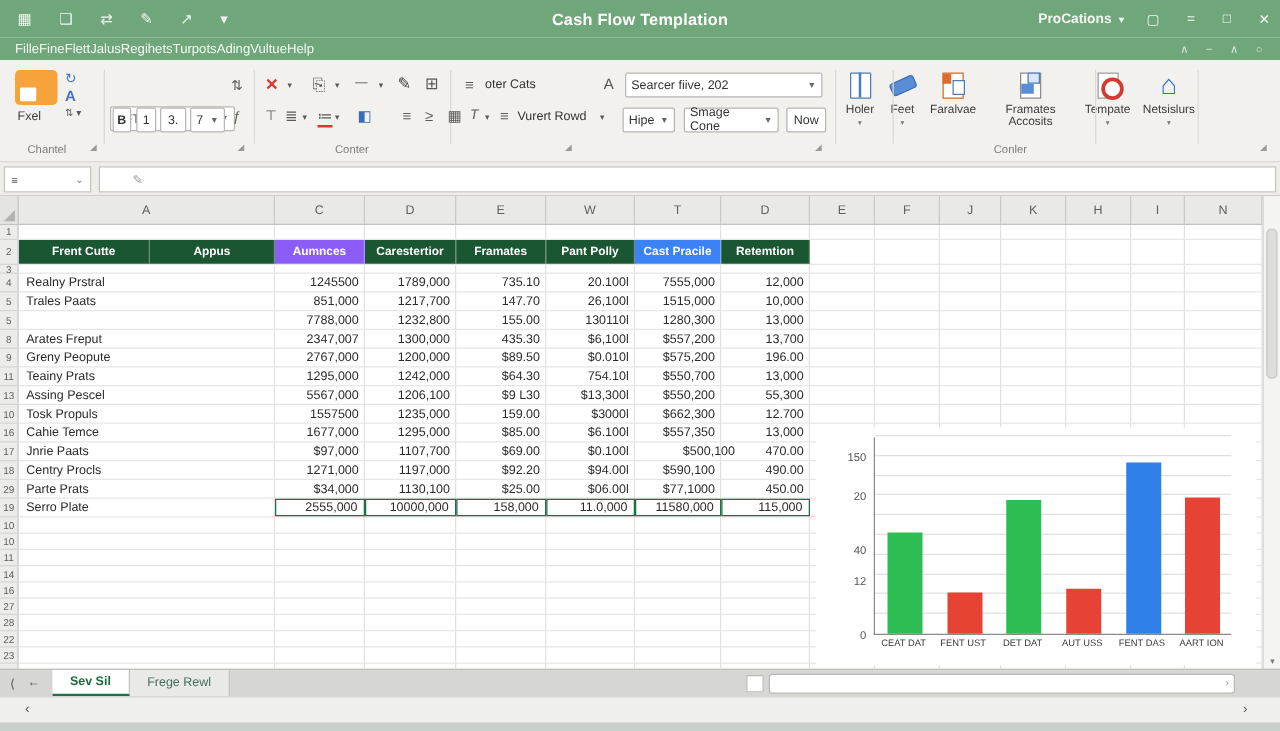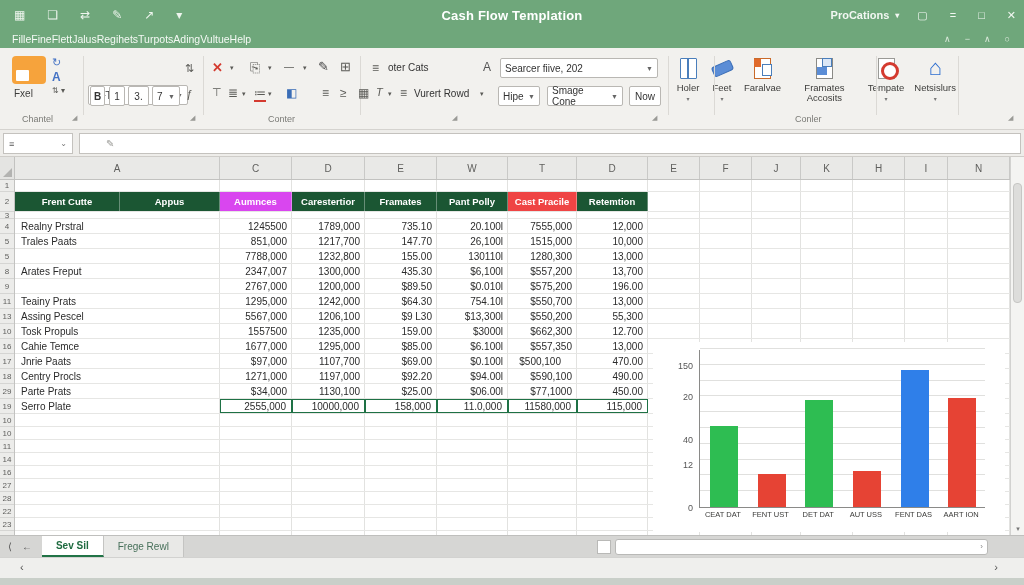--- a/index.html
+++ b/index.html
@@ -380,25 +380,25 @@
       <div class="vline" style="left: 837px;"></div>
       <div class="vline" style="left: 889px;"></div>
       <div class="vline" style="left: 932px;"></div>
       <div class="vline" style="left: 994px;"></div>
     </div>
   <div id="gridRows">
       <div class="grow" style="height: 12px;"></div>
       <div class="grow" style="height: 20px;">
         <div class="hcell" style="left: 0px; width: 105px; background: rgb(27, 86, 51);">Frent Cutte</div>
         <div class="hcell" style="left: 105px; width: 100px; background: rgb(27, 86, 51);">Appus</div>
-        <div class="hcell" style="left: 205px; width: 72px; background: #d946ef;">Aumnces</div>
+        <div class="hcell" style="left: 205px; width: 72px; background: #8b5cf6;">Aumnces</div>
         <div class="hcell" style="left: 277px; width: 73px; background: rgb(27, 86, 51);">Carestertior</div>
         <div class="hcell" style="left: 350px; width: 72px; background: rgb(27, 86, 51);">Framates</div>
         <div class="hcell" style="left: 422px; width: 71px; background: rgb(27, 86, 51);">Pant Polly</div>
-        <div class="hcell" style="left: 493px; width: 69px; background: #ef4444;">Cast Pracile</div>
+        <div class="hcell" style="left: 493px; width: 69px; background: #3b82f6;">Cast Pracile</div>
         <div class="hcell" style="left: 562px; width: 71px; background: rgb(27, 86, 51);">Retemtion</div>
       </div>
       <div class="grow" style="height: 7px;"></div>
       <div class="grow" style="height: 15px;">
         <div class="cell lab" style="left: 0px; width: 205px;">Realny Prstral</div>
         <div class="cell num" style="left: 205px; width: 72px;">1245500</div>
         <div class="cell num" style="left: 277px; width: 73px;">1789,000</div>
         <div class="cell num" style="left: 350px; width: 72px;">735.10</div>
         <div class="cell num" style="left: 422px; width: 71px;">20.100l</div>
         <div class="cell num" style="left: 493px; width: 69px;">7555,000</div>
@@ -424,20 +424,21 @@
       <div class="grow" style="height: 15px;">
         <div class="cell lab" style="left: 0px; width: 205px;">Arates Freput</div>
         <div class="cell num" style="left: 205px; width: 72px;">2347,007</div>
         <div class="cell num" style="left: 277px; width: 73px;">1300,000</div>
         <div class="cell num" style="left: 350px; width: 72px;">435.30</div>
         <div class="cell num" style="left: 422px; width: 71px;">$6,100l</div>
         <div class="cell num" style="left: 493px; width: 69px;">$557,200</div>
         <div class="cell num" style="left: 562px; width: 71px;">13,700</div>
       </div>
       <div class="grow" style="height: 15px;">
+        <div class="cell lab" style="left: 0px; width: 205px;">Greny Peopute</div>
         <div class="cell num" style="left: 205px; width: 72px;">2767,000</div>
         <div class="cell num" style="left: 277px; width: 73px;">1200,000</div>
         <div class="cell num" style="left: 350px; width: 72px;">$89.50</div>
         <div class="cell num" style="left: 422px; width: 71px;">$0.010l</div>
         <div class="cell num" style="left: 493px; width: 69px;">$575,200</div>
         <div class="cell num" style="left: 562px; width: 71px;">196.00</div>
       </div>
       <div class="grow" style="height: 15px;">
         <div class="cell lab" style="left: 0px; width: 205px;">Teainy Prats</div>
         <div class="cell num" style="left: 205px; width: 72px;">1295,000</div>
@@ -473,21 +474,21 @@
         <div class="cell num" style="left: 422px; width: 71px;">$6.100l</div>
         <div class="cell num" style="left: 493px; width: 69px;">$557,350</div>
         <div class="cell num" style="left: 562px; width: 71px;">13,000</div>
       </div>
       <div class="grow" style="height: 15px;">
         <div class="cell lab" style="left: 0px; width: 205px;">Jnrie Paats</div>
         <div class="cell num" style="left: 205px; width: 72px;">$97,000</div>
         <div class="cell num" style="left: 277px; width: 73px;">1107,700</div>
         <div class="cell num" style="left: 350px; width: 72px;">$69.00</div>
         <div class="cell num" style="left: 422px; width: 71px;">$0.100l</div>
-        <div class="cell num" style="left: 482px; width: 69px; text-align: right;">$500,100</div>
+        <div class="cell num" style="left: 509px; width: 69px; text-align: right;">$500,100</div>
         <div class="cell num" style="left: 562px; width: 71px;">470.00</div>
       </div>
       <div class="grow" style="height: 15px;">
         <div class="cell lab" style="left: 0px; width: 205px;">Centry Procls</div>
         <div class="cell num" style="left: 205px; width: 72px;">1271,000</div>
         <div class="cell num" style="left: 277px; width: 73px;">1197,000</div>
         <div class="cell num" style="left: 350px; width: 72px;">$92.20</div>
         <div class="cell num" style="left: 422px; width: 71px;">$94.00l</div>
         <div class="cell num" style="left: 493px; width: 69px;">$590,100</div>
         <div class="cell num" style="left: 562px; width: 71px;">490.00</div>

